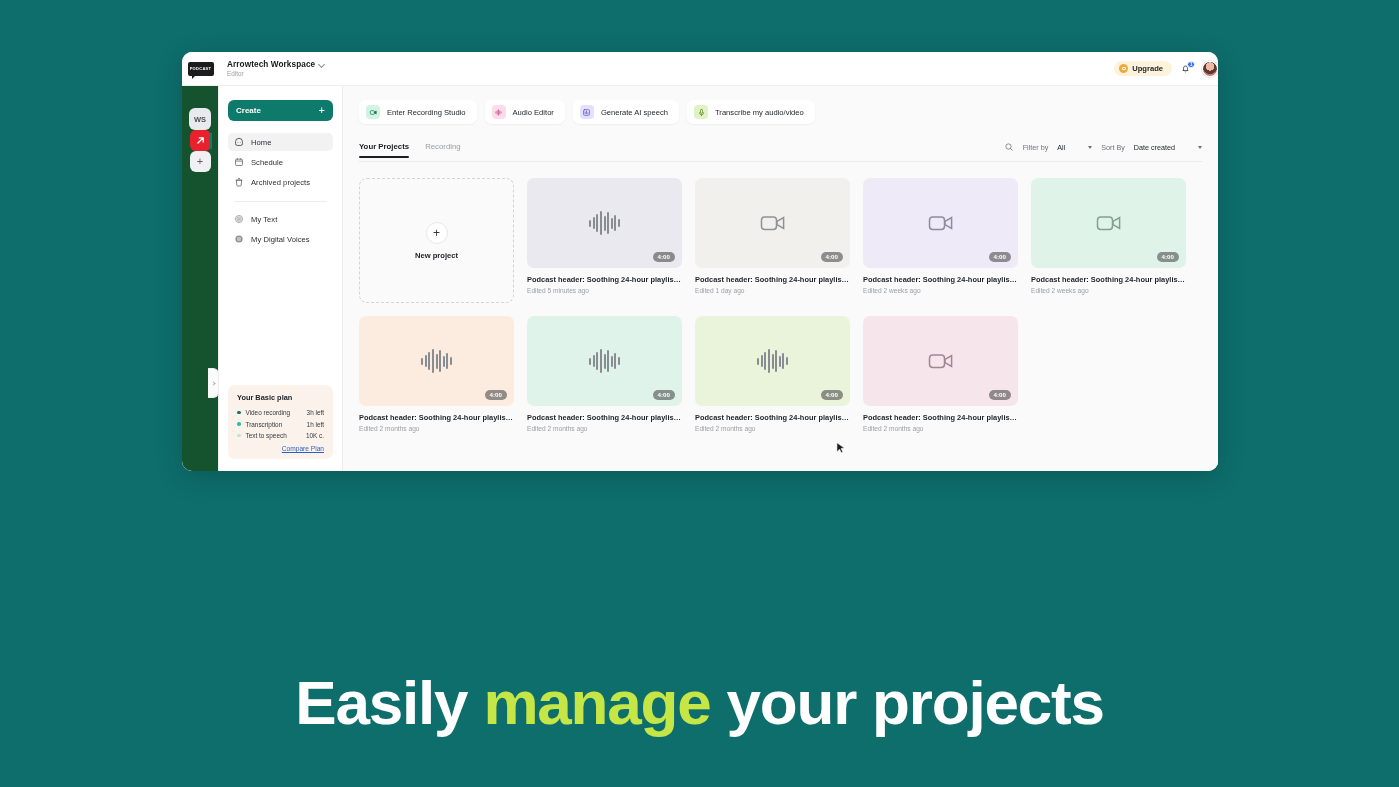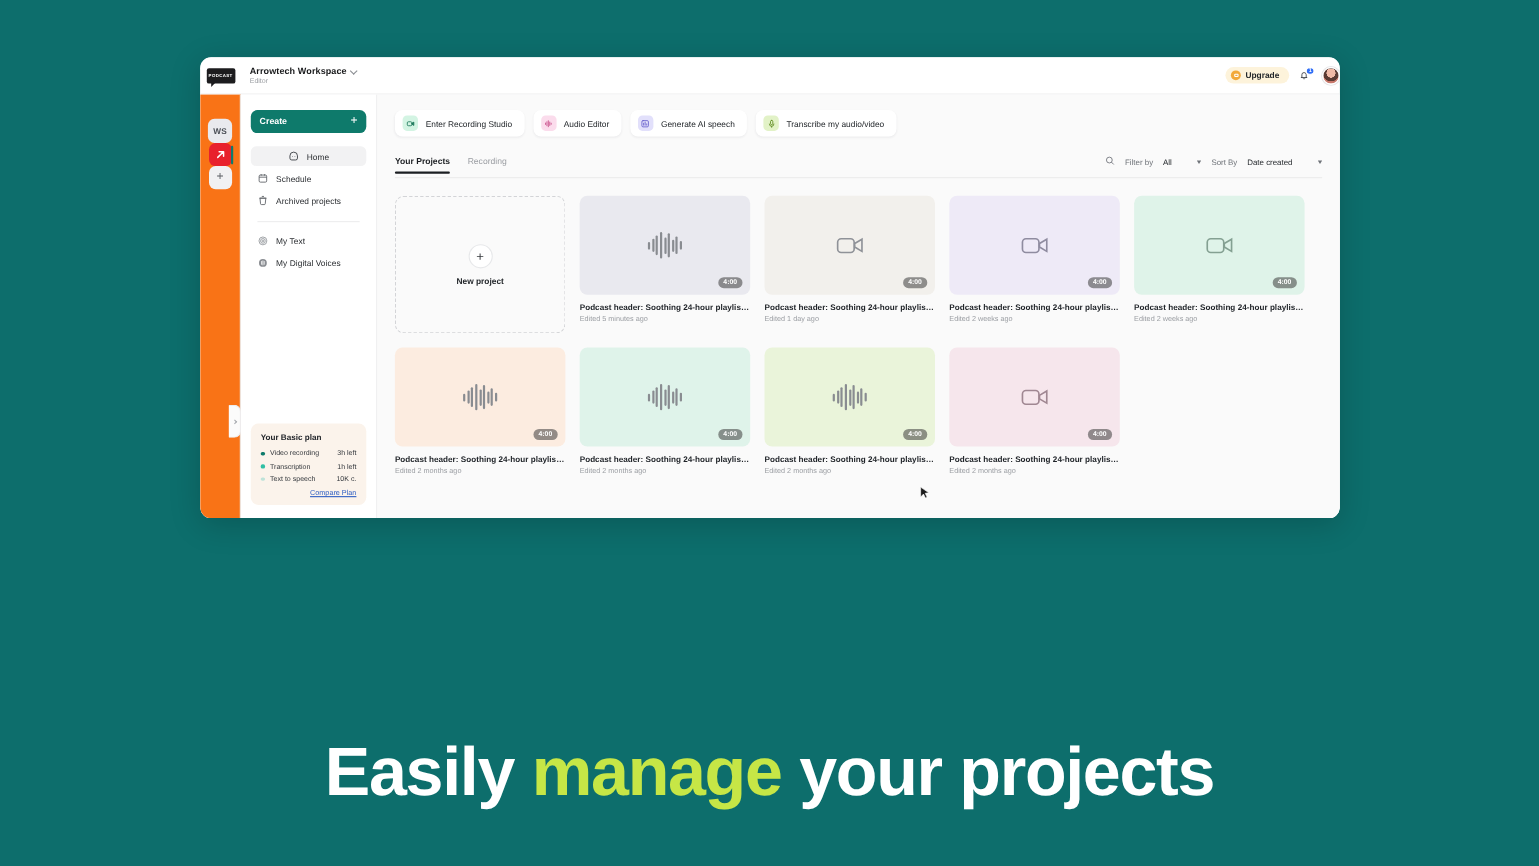--- a/index.html
+++ b/index.html
@@ -101,21 +101,21 @@
     box-shadow: 0 0 0 1px #e6e6e8;
     cursor: pointer;
   }
 
   
   .app-body { flex: 1; display: flex; min-height: 0; background: #fafafa; }
 
   
   .rail {
     width: 37px; flex: 0 0 37px;
-    background: #f97316;
+    background: #14532d;
     border-right: 1px solid #ededee;
     display: flex; flex-direction: column; align-items: center;
     padding-top: 22px; 
     position: relative;
   }
   .rail-ws {
     width: 22px; height: 22px; border-radius: 6px;
     background: #e9eaee; color: #4a4e55;
     font-size: 7.5px; font-weight: 700;
     display: flex; align-items: center; justify-content: center;
@@ -172,21 +172,21 @@
   }
   .create-btn span { font-size: 8px; font-weight: 600; }
   .create-btn .plus { margin-left: auto; font-size: 11px; line-height: 1; font-weight: 400; }
 
   .nav-item {
     display: flex; align-items: center; gap: 7px;
     height: 18px; padding: 0 6px;
     border-radius: 5px; cursor: pointer;
     margin-bottom: 2px;
   }
-  .nav-item.active { background: #f2f2f3; justify-content: center; }
+  .nav-item.active { background: #f2f2f3; }
   .nav-item span { font-size: 7.6px; color: #2a2d31; letter-spacing: .05px; }
   .nav-ico { width: 10px; height: 10px; flex: 0 0 10px; display:flex; align-items:center; justify-content:center; }
   .nav-sep { height: 1px; background: #ededee; margin: 8px 6px 8px 6px; }
 
   .plan-card {
     margin-top: auto;
     background: #fbf3eb;
     border-radius: 7px;
     padding: 8px 9px 7px 9px;
   }

